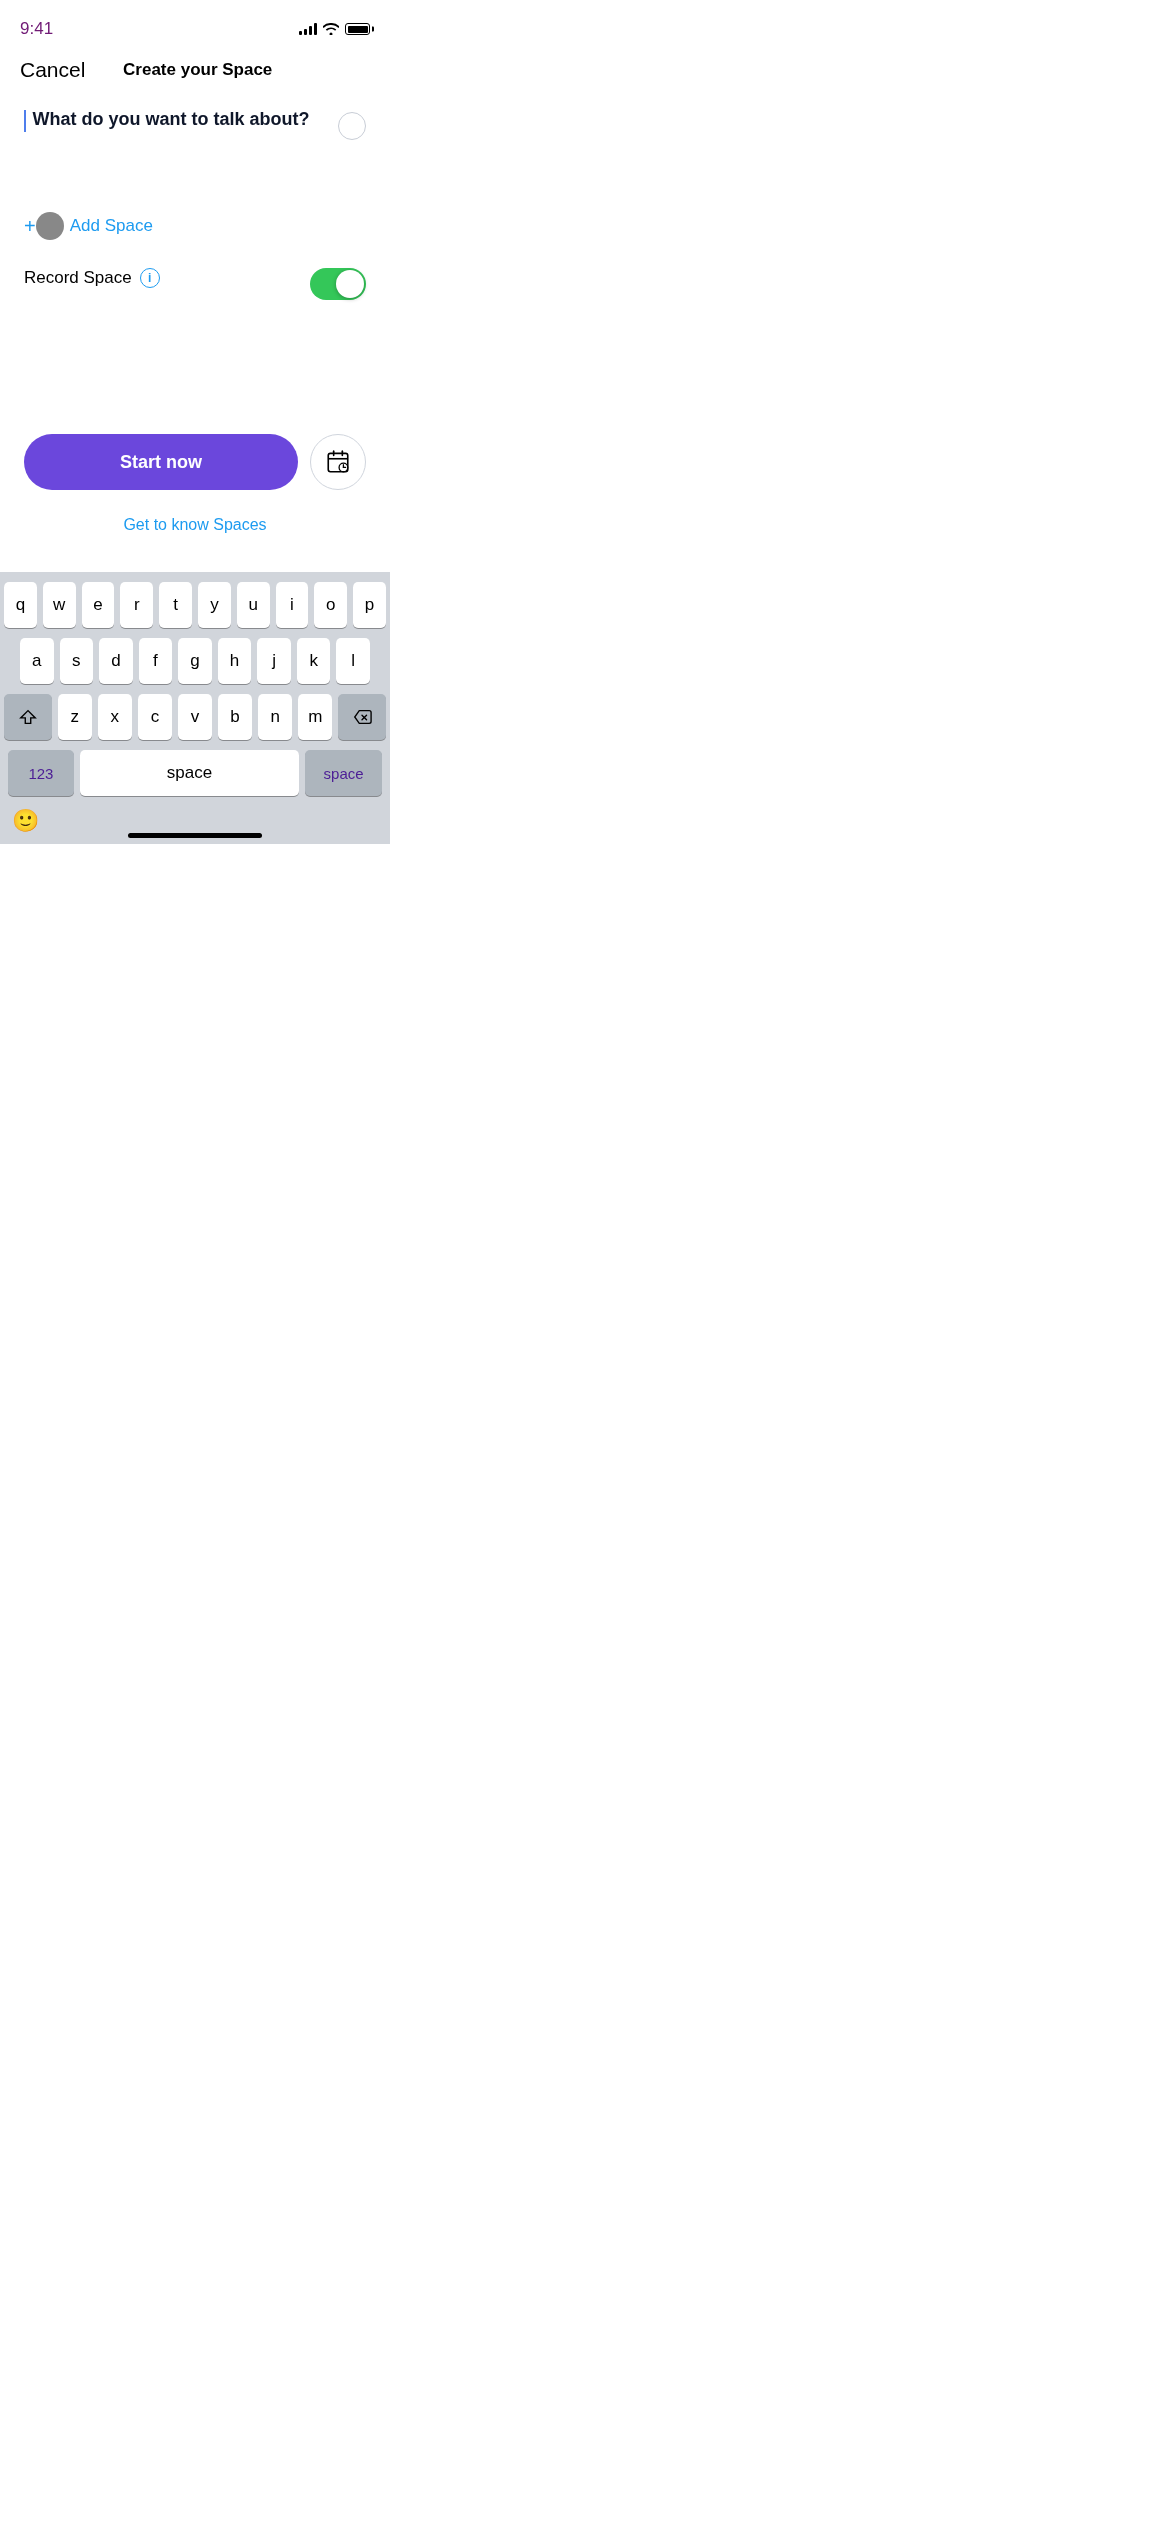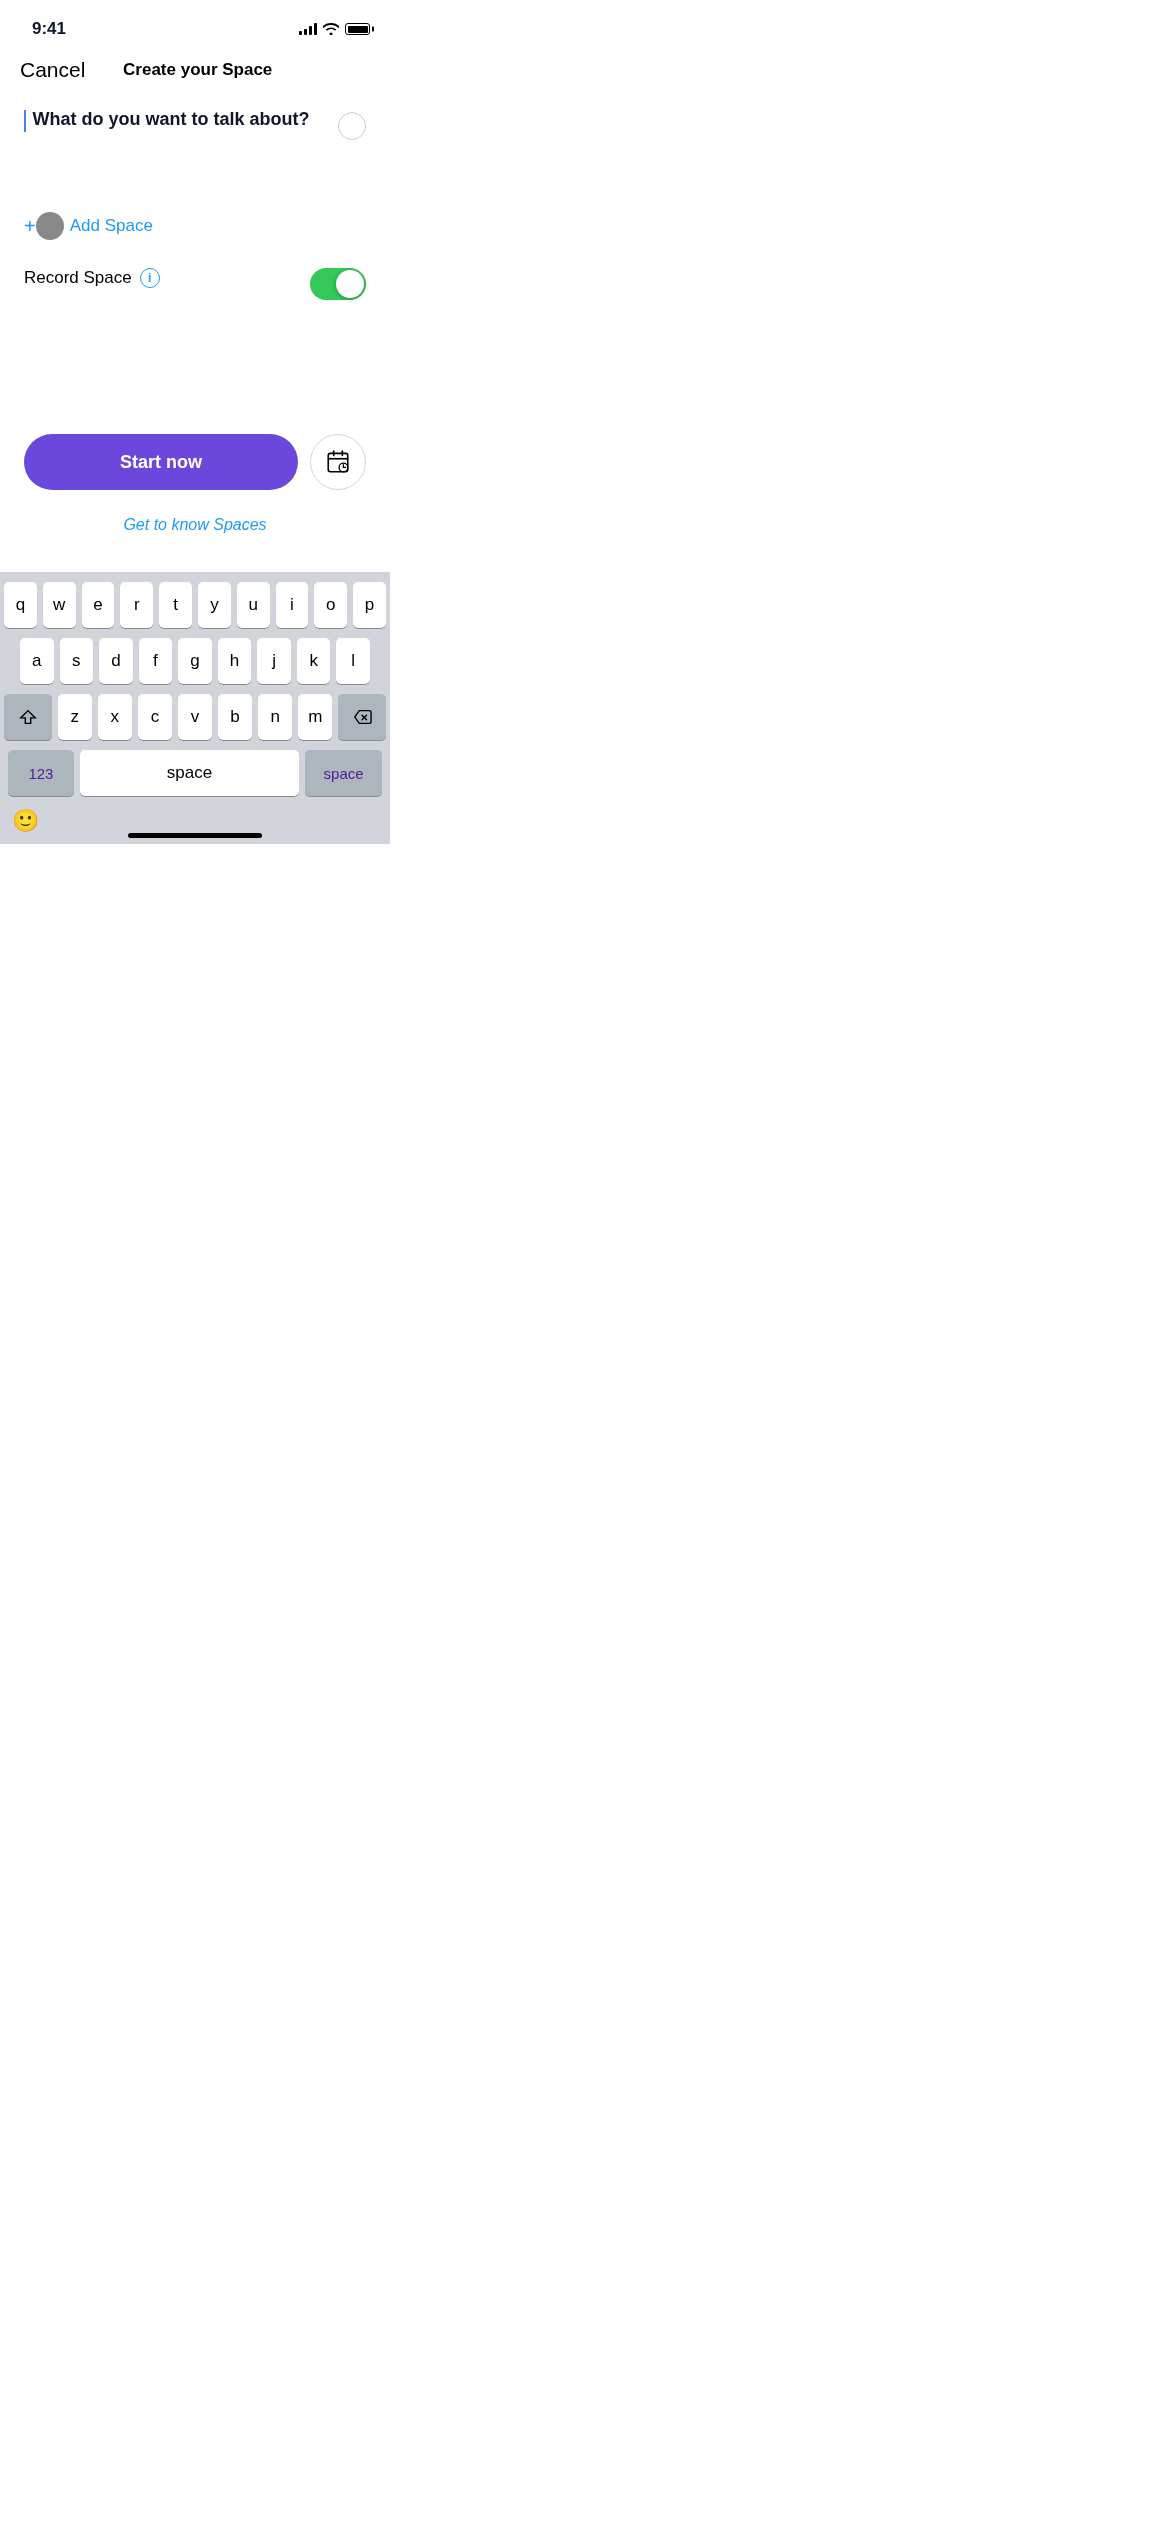--- a/index.html
+++ b/index.html
@@ -18,23 +18,22 @@
     .status-bar {
       display: flex;
       justify-content: space-between;
       align-items: center;
       padding: 14px 20px 0 20px;
       height: 44px;
     }
 
     .status-time {
       font-size: 17px;
-      font-weight: 700;
-      color: #0f172a;
-      margin-left: 12px;
+      font-weight: 400;
+      color: #701a75;
     }
 
     .status-icons {
       display: flex;
       align-items: center;
       gap: 6px;
     }
 
     .signal-bars {
       display: flex;
@@ -285,21 +284,20 @@
 
     .schedule-icon-svg {
       width: 26px;
       height: 26px;
     }
 
     .get-to-know-link {
       font-size: 16px;
       color: #1D9BF0;
       cursor: pointer;
-      font-style: italic;
     }
 
     
     .keyboard {
       position: absolute;
       bottom: 0;
       left: 0;
       right: 0;
       background: #D1D5DB;
       padding: 10px 4px 4px 4px;

